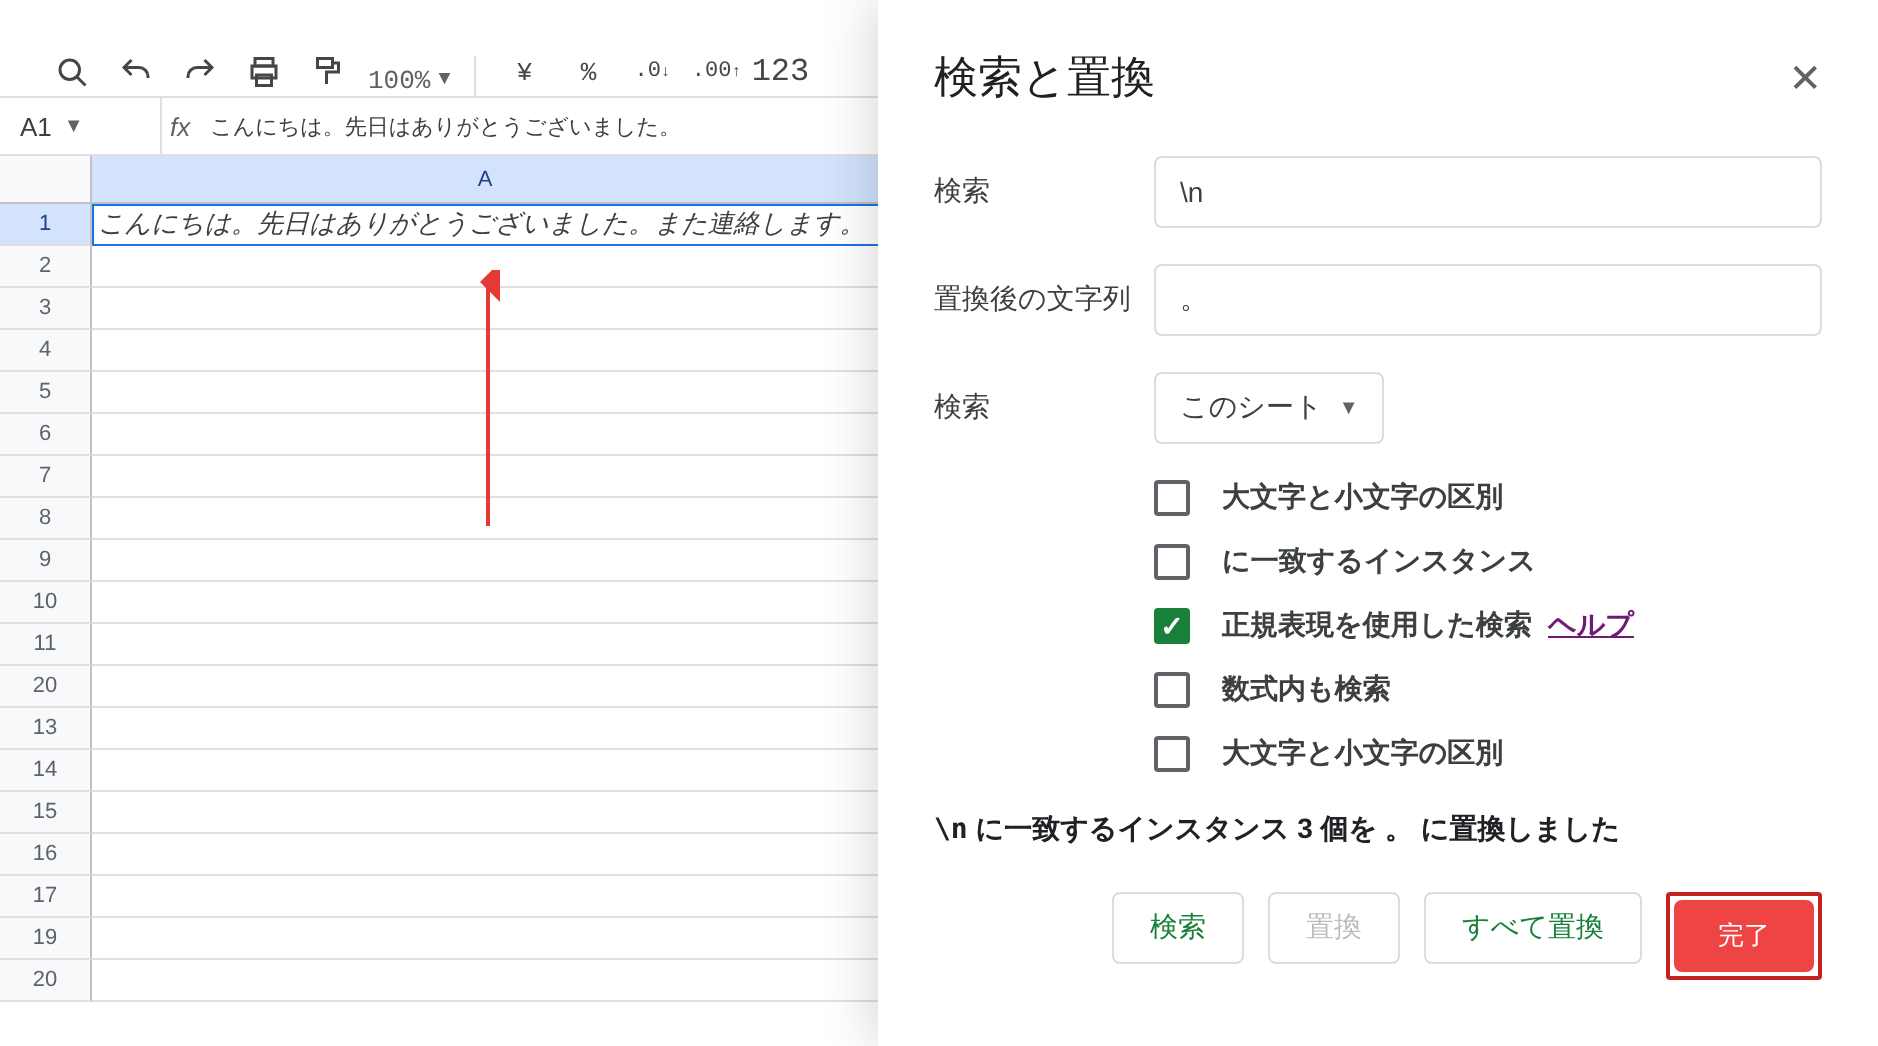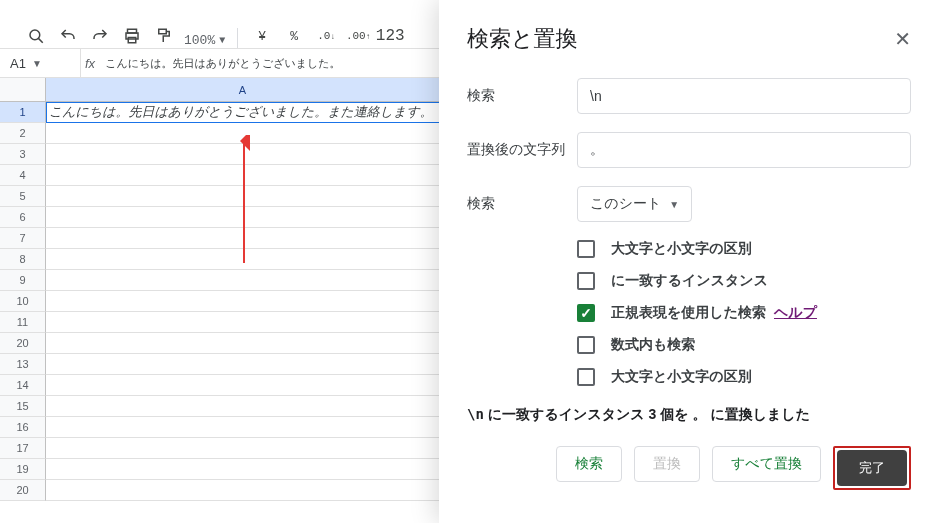--- a/index.html
+++ b/index.html
@@ -49,21 +49,21 @@
     .help { color: #701a75; margin-left: 8px; text-decoration: underline; cursor: pointer; }
 
     .status { font-size: 14px; font-weight: 700; color: #202124; margin-top: 6px; }
     .status .tt { font-family: monospace; font-weight: 700; }
 
     .dlg-buttons { display: flex; justify-content: flex-end; gap: 12px; margin-top: 22px; }
     .btn { height: 36px; padding: 0 18px; border-radius: 4px; font-size: 14px; display: flex; align-items: center; justify-content: center; cursor: pointer; border: 1px solid transparent; }
     .btn-outline { border-color: #dadce0; color: #188038; background: #fff; }
     .btn-outline.disabled { color: #bdbdbd; cursor: default; }
     .done-wrap { border: 2px solid #c5221f; padding: 2px; border-radius: 2px; }
-    .btn-done { background: #404040; color: #fff; height: 36px; padding: 0 22px; border-radius: 4px; display: flex; align-items: center; }
+    .btn-done { background: #ef4444; color: #fff; height: 36px; padding: 0 22px; border-radius: 4px; display: flex; align-items: center; }
   </style>
 </head>
 <body>
 
 <div class="sheet-area">
   <div class="toolbar">
     <span class="tb-btn">
         <svg width="18" height="18" viewBox="0 0 24 24" fill="none" stroke="currentColor" stroke-width="2">
           <circle cx="10.5" cy="10.5" r="6.5"></circle>
           <line x1="21" y1="21" x2="15.2" y2="15.2"></line>

